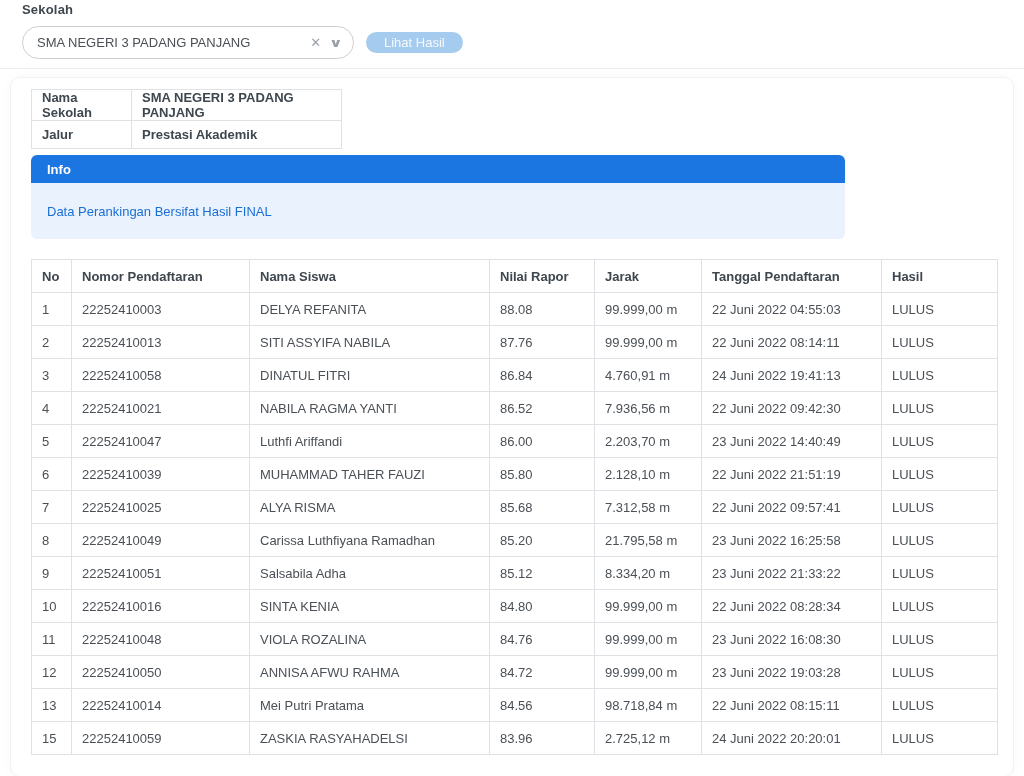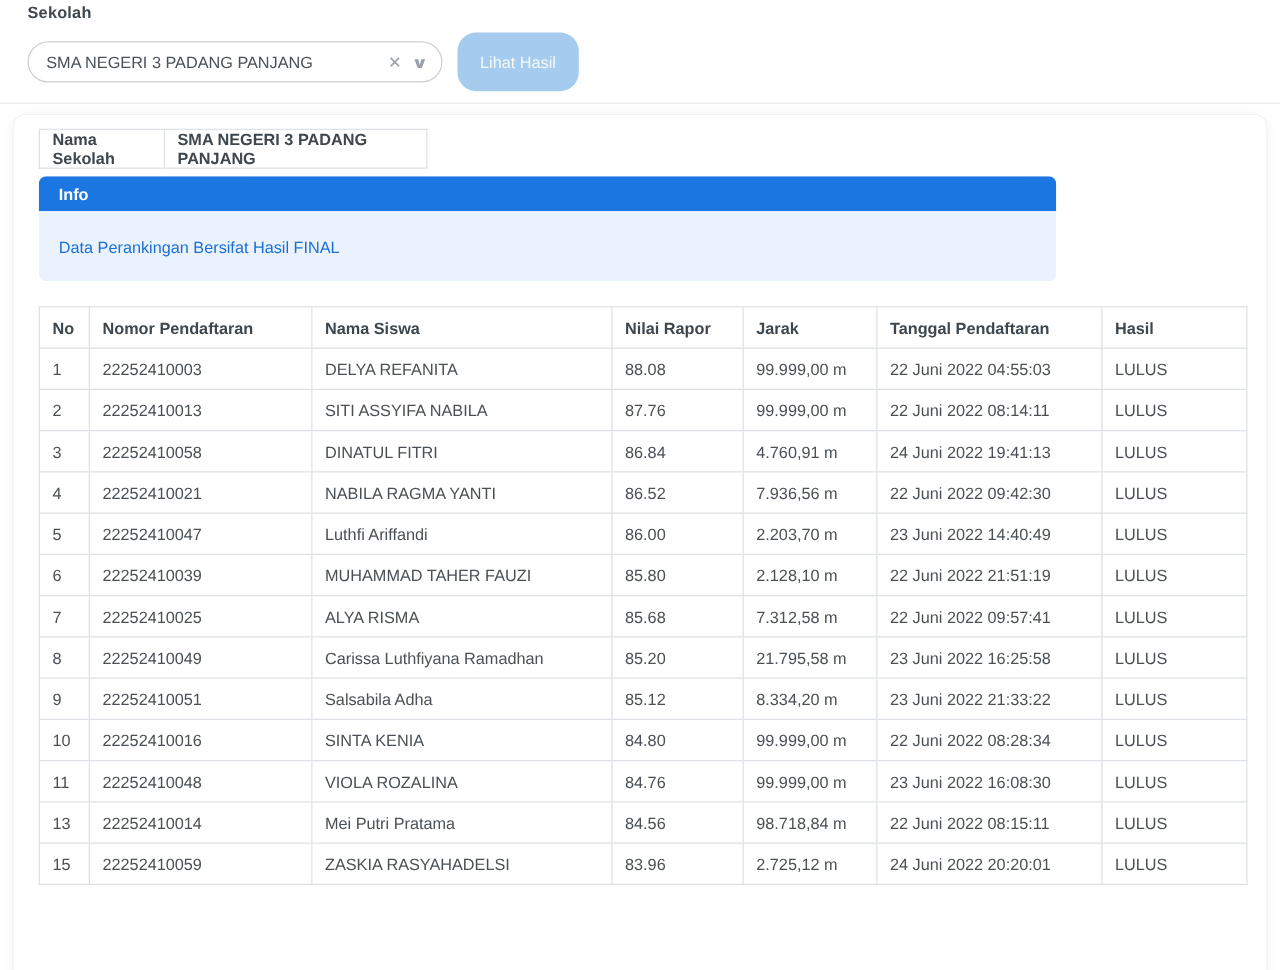--- a/index.html
+++ b/index.html
@@ -16,21 +16,21 @@
     font-family:"Liberation Sans","DejaVu Sans",sans-serif;color:var(--text);}
   .topbar{padding:2px 10px 0 22px;}
   .field-label{font-size:13px;font-weight:bold;color:var(--text-strong);letter-spacing:.2px;}
   .controls{display:flex;align-items:center;gap:12px;margin-top:9px;}
   .select{width:332px;height:33px;border:1px solid #cfcfcf;border-radius:17px;
     display:flex;align-items:center;padding:0 12px 0 14px;background:#fff;cursor:pointer;}
   .select-value{flex:1;font-size:13px;color:#4a5056;white-space:nowrap;overflow:hidden;}
   .select-icons{display:flex;align-items:center;gap:10px;color:#9aa0a6;}
   .sel-ico{font-size:13px;line-height:1;color:#9aa0a6;font-weight:bold;cursor:pointer;}
   .chev{font-size:12px;transform:scaleX(1.4);display:inline-block;}
-  .btn{height:47px;padding:0 18px;border:none;border-radius:15px;background:var(--btn-bg);
+  .btn{height:21px;padding:0 18px;border:none;border-radius:15px;background:var(--btn-bg);
     color:#f5f9fd;font-size:13px;font-family:inherit;cursor:pointer;}
   .divider{border:none;border-top:1px solid #ececec;margin-top:9px;}
   .card{margin:8px 10px 0 10px;border:1px solid #f1f1f1;border-radius:10px;
     box-shadow:0 0 12px rgba(0,0,0,0.03);padding:11px 20px 20px 20px;min-height:700px;}
   table{border-collapse:collapse;font-size:13px;color:var(--text);}
   td,th{border:1px solid var(--border);padding:0 10px;text-align:left;vertical-align:middle;}
   .summary-table td{height:28px;font-weight:bold;color:var(--text-strong);}
   .summary-table td.lbl{width:100px;}
   .summary-table td.val{width:210px;}
   .info-box{margin-top:6px;border-radius:6px;overflow:hidden;width:814px;}
@@ -69,20 +69,24 @@
 <hr class="divider">
 
 <div class="card">
 
   <table class="summary-table">
     <tbody>
         <tr>
           <td class="lbl">Nama Sekolah</td>
           <td class="val">SMA NEGERI 3 PADANG PANJANG</td>
         </tr>
+        <tr>
+          <td class="lbl">Jalur</td>
+          <td class="val">Prestasi Akademik</td>
+        </tr>
       </tbody>
   </table>
 
   <div class="info-box">
     <div class="info-header">Info</div>
     <div class="info-body">Data Perankingan Bersifat Hasil FINAL</div>
   </div>
 
   <table class="results-table">
     <colgroup>
@@ -199,20 +203,29 @@
         <tr>
           <td>11</td>
           <td>22252410048</td>
           <td>VIOLA ROZALINA</td>
           <td>84.76</td>
           <td>99.999,00 m</td>
           <td>23 Juni 2022 16:08:30</td>
           <td>LULUS</td>
         </tr>
         <tr>
+          <td>12</td>
+          <td>22252410050</td>
+          <td>ANNISA AFWU RAHMA</td>
+          <td>84.72</td>
+          <td>99.999,00 m</td>
+          <td>23 Juni 2022 19:03:28</td>
+          <td>LULUS</td>
+        </tr>
+        <tr>
           <td>13</td>
           <td>22252410014</td>
           <td>Mei Putri Pratama</td>
           <td>84.56</td>
           <td>98.718,84 m</td>
           <td>22 Juni 2022 08:15:11</td>
           <td>LULUS</td>
         </tr>
         <tr>
           <td>15</td>

